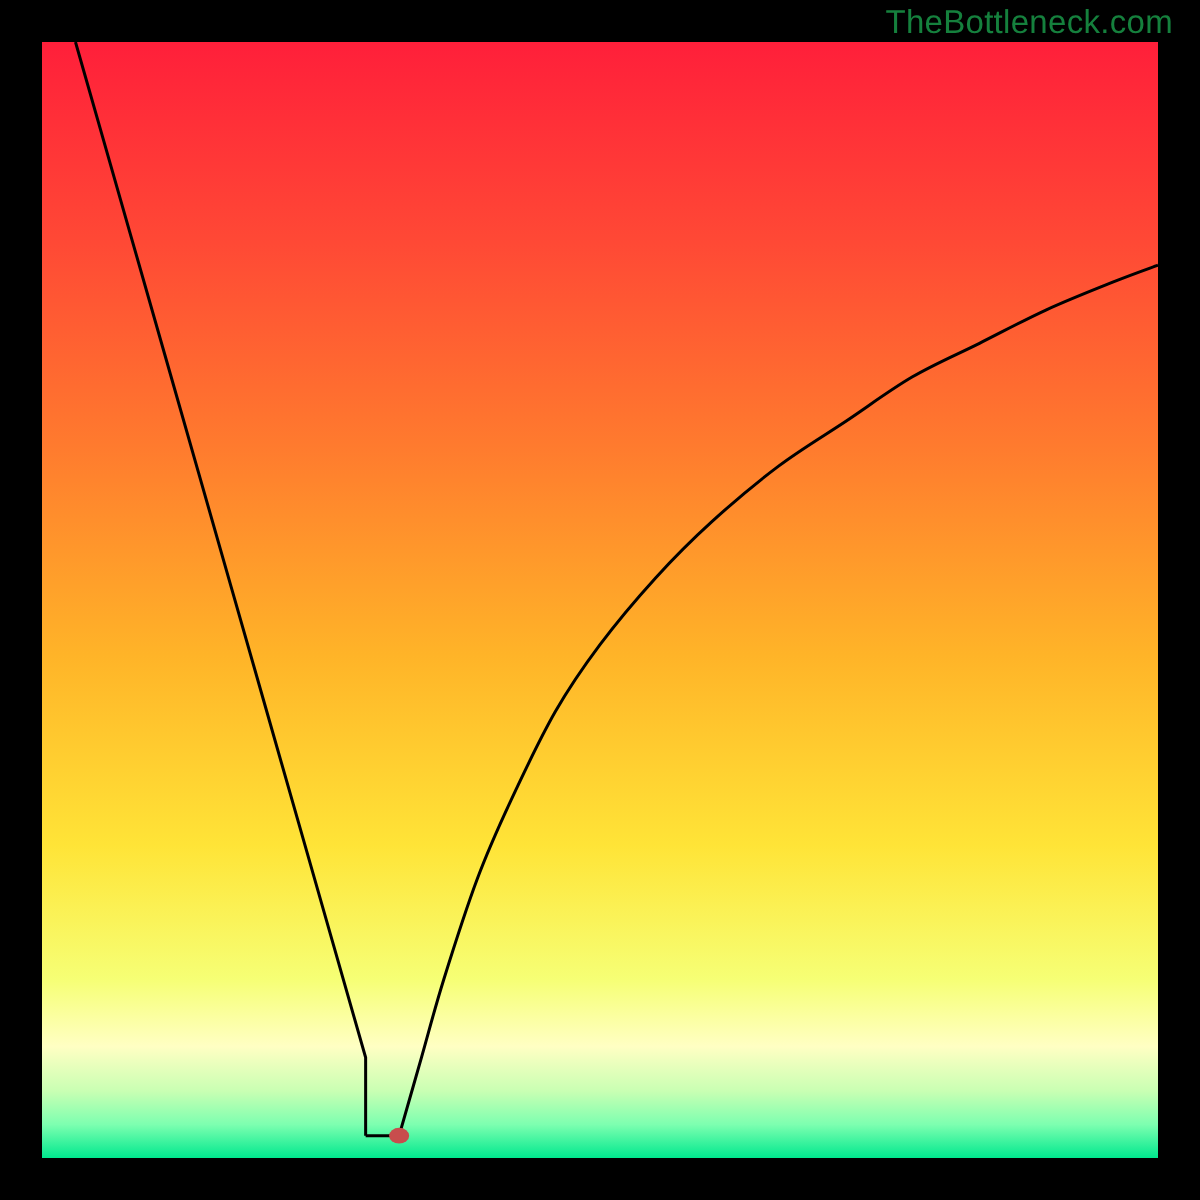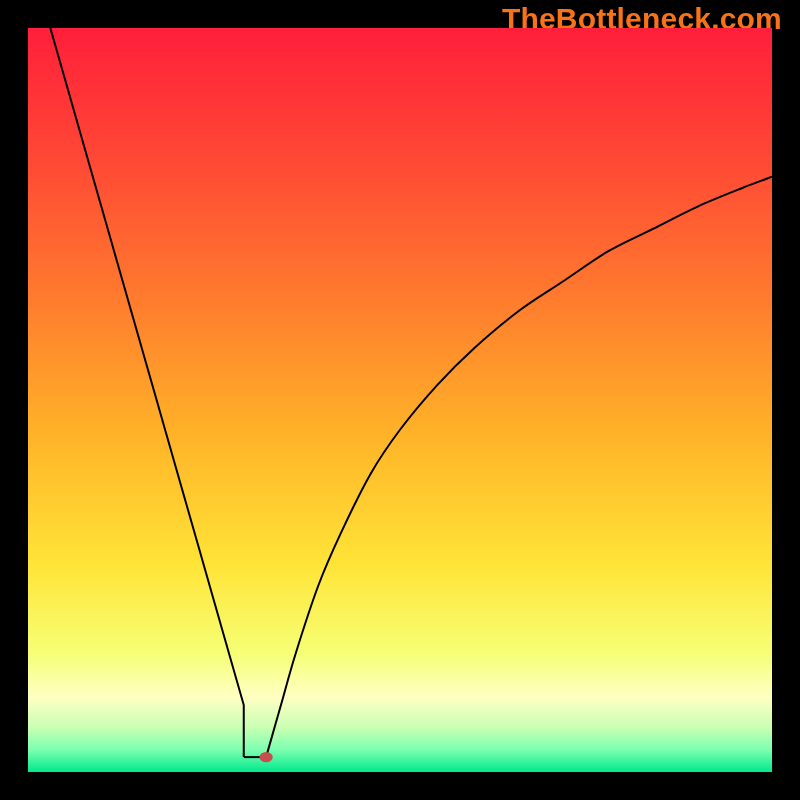--- a/index.html
+++ b/index.html
@@ -14,23 +14,23 @@
   .outer {
     position: relative;
     width: 800px;
     height: 800px;
     background: #000;
   }
   .watermark {
     position: absolute;
     top: 2px;
     right: 18px;
-    color: #f97316;
-    font-size: 30px;
-    font-weight: 700;
+    color: #15803d;
+    font-size: 22px;
+    font-weight: 400;
     letter-spacing: 0.2px;
     user-select: none;
   }
   .plot-area {
     position: absolute;
     left: 28px;
     top: 28px;
     width: 744px;
     height: 744px;
     overflow: hidden;

